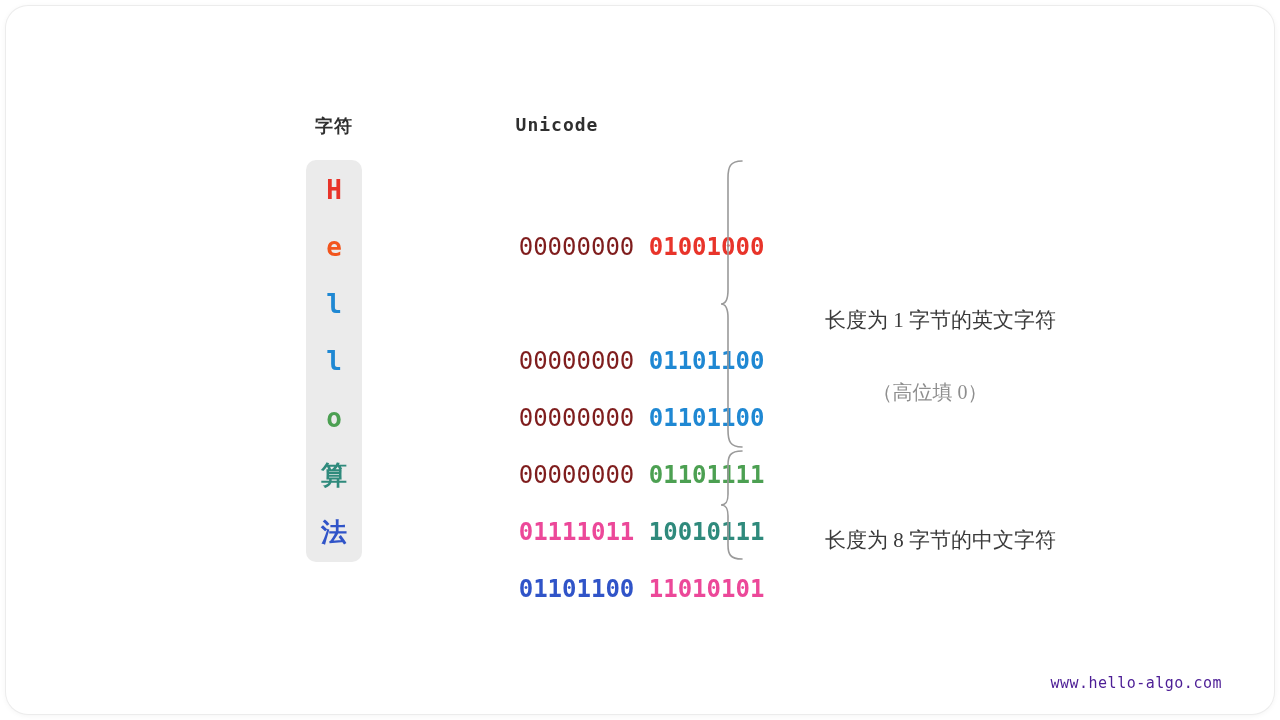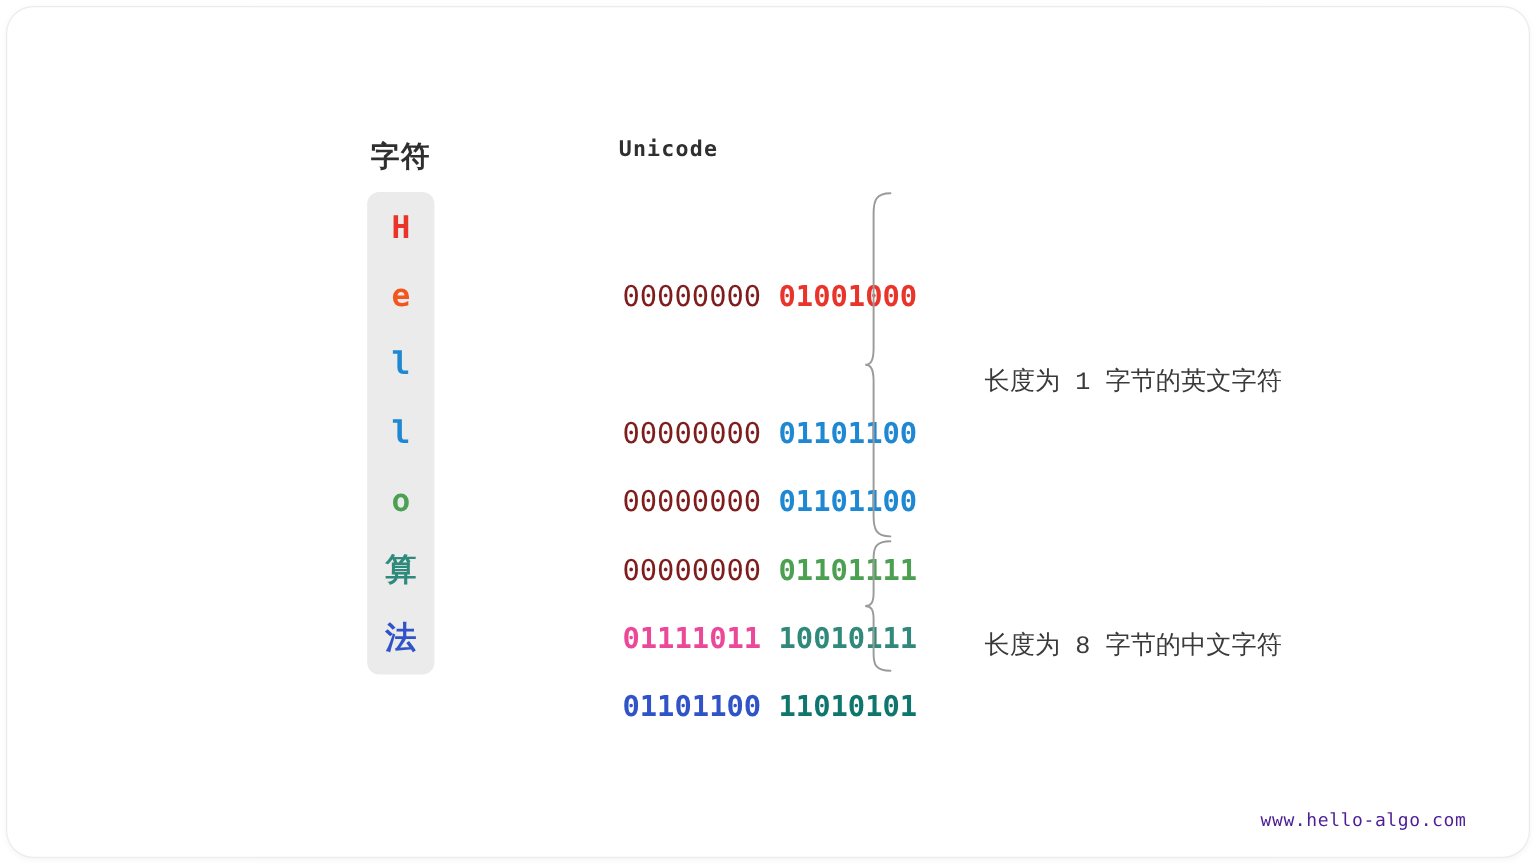--- a/index.html
+++ b/index.html
@@ -38,21 +38,21 @@
     position: absolute;
     font-weight: bold;
     color: #2f2f2f;
     white-space: pre;
   }
   .head-char {
     left: 306px;
     top: 114px;
     width: 56px;
     text-align: center;
-    font-size: 24px;
+    font-size: 18px;
     font-family: "Liberation Sans", sans-serif;
     letter-spacing: 1px;
   }
   .head-unicode {
     left: 432px;
     top: 114px;
     width: 250px;
     text-align: center;
     font-size: 18px;
     font-family: "DejaVu Sans Mono", monospace;
@@ -117,23 +117,23 @@
   }
 
   
   .brace {
     position: absolute;
   }
 
   
   .annot {
     position: absolute;
-    text-align: left;
+    text-align: center;
     color: #3a3a3a;
-    font-family: Liberation Mono, monospace;
+    font-family: Liberation Serif, serif;
     font-size: 21px;
     white-space: pre;
     line-height: 36px;
   }
   .annot .sub {
     display: block;
     color: #8e8e8e;
     font-size: 20px;
   }
 
@@ -196,34 +196,35 @@
   <div class="row" style="top:447px">
     <div class="glyph cjk" style="color: rgb(47, 138, 124);">算</div>
     <div class="bits">
       <span class="hi lo" style="color: #ec4899;">01111011</span><span> </span><span class="lo" style="color: rgb(47, 138, 124);">10010111</span>
     </div>
   </div>
 
   <div class="row" style="top:504px">
     <div class="glyph cjk" style="color: rgb(48, 84, 200);">法</div>
     <div class="bits">
-      <span class="hi lo" style="color: rgb(48, 84, 200);">01101100</span><span> </span><span class="lo" style="color: #0f766e;">11010101</span>
+      <span class="hi lo" style="color: rgb(48, 84, 200);">01101100</span><span> </span><span class="lo" style="color: #ec4899;">11010101</span>
     </div>
   </div>
 
   <svg class="brace" style="left:720px; top:158px;" width="46" height="292" viewBox="0 0 46 292">
     <path d="M22 3 C10 3 8 9 8 20 L8 132 C8 142 6 146 1 146 C6 146 8 150 8 160 L8 272 C8 283 10 289 22 289" fill="none" stroke="#9a9a9a" stroke-width="1.6" stroke-linecap="round"></path>
   </svg>
 
   <svg class="brace" style="left:720px; top:448px;" width="46" height="114" viewBox="0 0 46 114">
     <path d="M22 3 C10 3 8 8 8 17 L8 46 C8 54 6 57 1 57 C6 57 8 60 8 68 L8 97 C8 106 10 111 22 111" fill="none" stroke="#9a9a9a" stroke-width="1.6" stroke-linecap="round"></path>
   </svg>
 
   <div class="annot" style="left:770px; top:266px; width:320px;">
     <span>长度为 1 字节的英文字符</span>
+    <span class="sub">（高位填 0）</span>
   </div>
 
   <div class="annot" style="left:770px; top:486px; width:320px;">
     <span>长度为 8 字节的中文字符</span>
   </div>
 
   <div class="watermark">www.hello-algo.com</div>
 
 </div>
 

